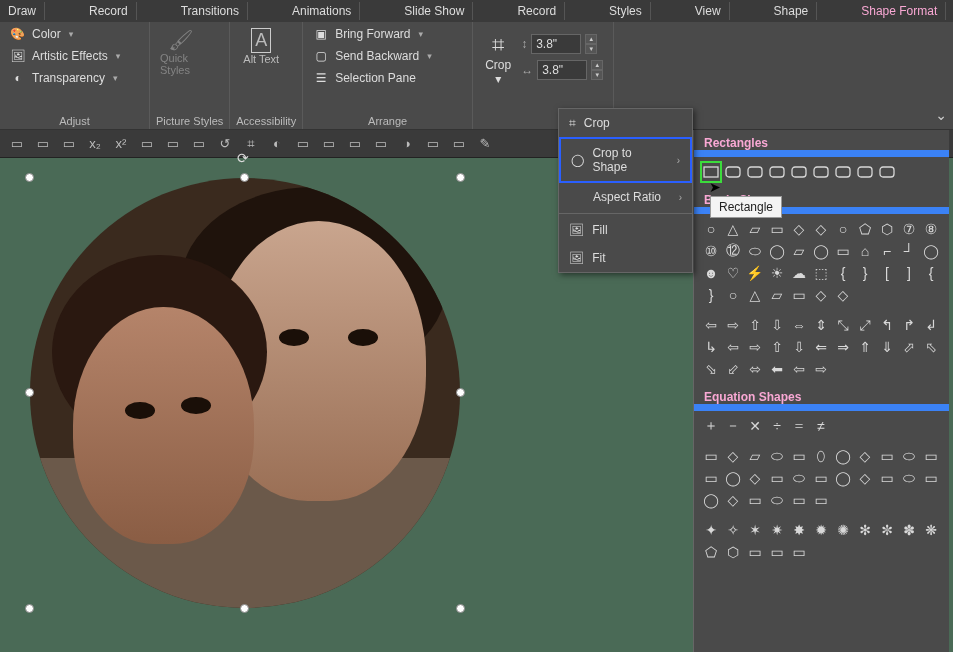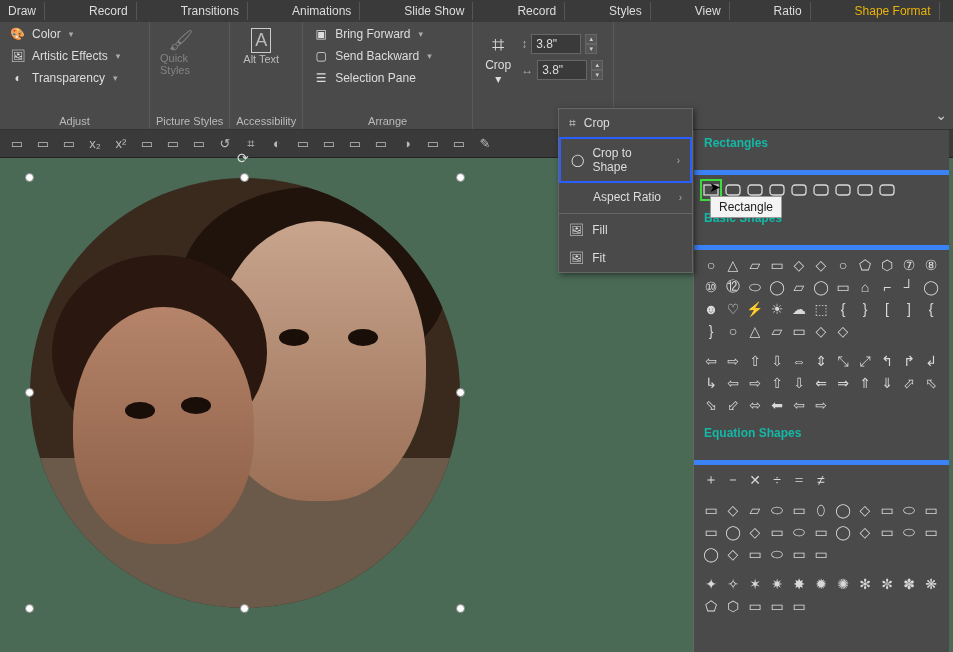--- a/index.html
+++ b/index.html
@@ -1,19 +1,19 @@
 <!DOCTYPE html>
 <html><head>
 <meta charset="utf-8">
 <style>
 * { margin:0; padding:0; box-sizing:border-box; font-family:"Segoe UI",Arial,sans-serif; user-select:none; }
 body { width:953px; height:652px; background:#3a3a3a; overflow:hidden; position:relative; }
 .tabbar { display:flex; height:22px; background:#3a3a3a; align-items:center; font-size:12px; color:#ddd;gap:36px; }
 .tab { padding:2px 8px; border-right:1px solid #555; cursor:pointer; white-space:nowrap; }
-.tab.ctx { color:#eab308; }
+.tab.ctx { color:#f9a8d4; }
 .tab.active { color:#7dd3fc; border:2px solid #d93025; padding:12px 10px; margin:8px 2px; }
 .tabright { margin-left:auto; display:flex; gap:6px; padding-right:4px; }
 .tabbtn { width:28px; height:18px; background:#4a4a4a; border-radius:3px; display:flex; align-items:center; justify-content:center; color:#ddd; cursor:pointer; font-size:11px; }
 .tabbtn.orange { background:#c97a3a; }
 .ribbon { height:108px; background:#4a4a4a; display:flex; border-bottom:1px solid #333; position:relative; }
 .rgroup { display:flex; flex-direction:column; border-right:1px solid #5a5a5a; padding:2px 6px 0 6px; }
 .rgroup-label { font-size:11px; color:#bbb; text-align:center; padding:2px 0; margin-top:auto; }
 .rbtns { display:flex; flex-direction:column; gap:2px; }
 .rbtn { display:flex; align-items:center; gap:6px; color:#ddd; font-size:12px; padding:2px 4px; cursor:pointer; white-space:nowrap; }
 .rbtn .arrow { font-size:9px; color:#aaa; margin-left:2px; }
@@ -35,21 +35,21 @@
 .handle { position:absolute; width:9px; height:9px; background:#fff; border:1px solid #888; border-radius:50%; }
 .h-tl{top:-5px;left:-5px}.h-tm{top:-5px;left:50%;margin-left:-5px}.h-tr{top:-5px;right:-5px}
 .h-ml{top:50%;left:-5px;margin-top:-5px}.h-mr{top:50%;right:-5px;margin-top:-5px}
 .h-bl{bottom:-5px;left:-5px}.h-bm{bottom:-5px;left:50%;margin-left:-5px}.h-br{bottom:-5px;right:-5px}
 .rotate { position:absolute; top:-28px; left:50%; margin-left:-8px; width:16px; height:16px; color:#ddd; font-size:14px; }
 .crop-menu { position:absolute; left:558px; top:108px; width:135px; background:#4a4a4a; border:1px solid #666; box-shadow:2px 2px 6px rgba(0,0,0,.5); z-index:10; }
 .crop-item { display:flex; align-items:center; gap:8px; padding:7px 10px; color:#ddd; font-size:12px; cursor:pointer; }
 .crop-item.hl { border:2px solid #2a5fff; }
 .crop-item .chev { margin-left:auto; font-size:10px; color:#aaa; }
 .shape-panel { position:absolute; left:693px; top:130px; width:256px; bottom:0; background:#4a4a4a; border-left:1px solid #666; overflow-y:auto; z-index:9; }
-.shape-cat { padding:6px 10px 20px 10px; color:#14b8a6; font-size:12px; font-weight:bold; border-bottom:5px solid #3b82f6; }
+.shape-cat { padding:6px 10px 0 10px; color:#f9a8d4; font-size:12px; font-weight:bold; border-bottom:7px solid #3b82f6; }
 .shape-grid { display:flex; flex-wrap:wrap; gap:4px; padding:6px 8px; }
 .shape-cell { width:18px; height:18px; display:flex; align-items:center; justify-content:center; cursor:pointer; }
 .shape-cell svg, .shape-cell span { color:#d8d8d8; font-size:14px; }
 .shape-cell.sel { outline:2px solid #3cdc3c; }
 .tooltip { position:absolute; left:710px; top:196px; background:#f4f4f4; border:1px solid #999; color:#222; font-size:12px; padding:3px 8px; z-index:20; }
 .cursor-arrow { position:absolute; left:709px; top:179px; z-index:21; font-size:14px; color:#000; }
 
 .photo .face1 { position:absolute; left:10%; top:30%; width:42%; height:55%; border-radius:50% 50% 45% 45%; background:linear-gradient(#b5846a,#8a5d44); }
 .photo .face2 { position:absolute; left:42%; top:10%; width:50%; height:65%; border-radius:50% 50% 45% 45%; background:linear-gradient(#c9a58e,#9a6f55); }
 .photo .hair1 { position:absolute; left:5%; top:18%; width:50%; height:45%; border-radius:50%; background:#2a1810; }
@@ -62,21 +62,21 @@
 
 <div class="tabbar">
   <div class="tab">Draw</div>
   <div class="tab">Record</div>
   <div class="tab">Transitions</div>
   <div class="tab">Animations</div>
   <div class="tab">Slide Show</div>
   <div class="tab">Record</div>
   <div class="tab">Styles</div>
   <div class="tab">View</div>
-  <div class="tab">Ratio</div>
+  <div class="tab">Shape</div>
   <div class="tab ctx">Shape Format</div>
   <div class="tab active">Picture Format</div>
   <div class="tabright">
     <div class="tabbtn">◉</div>
     <div class="tabbtn">💬</div>
     <div class="tabbtn orange"></div>
   </div>
 </div>
 
 <div class="ribbon">

